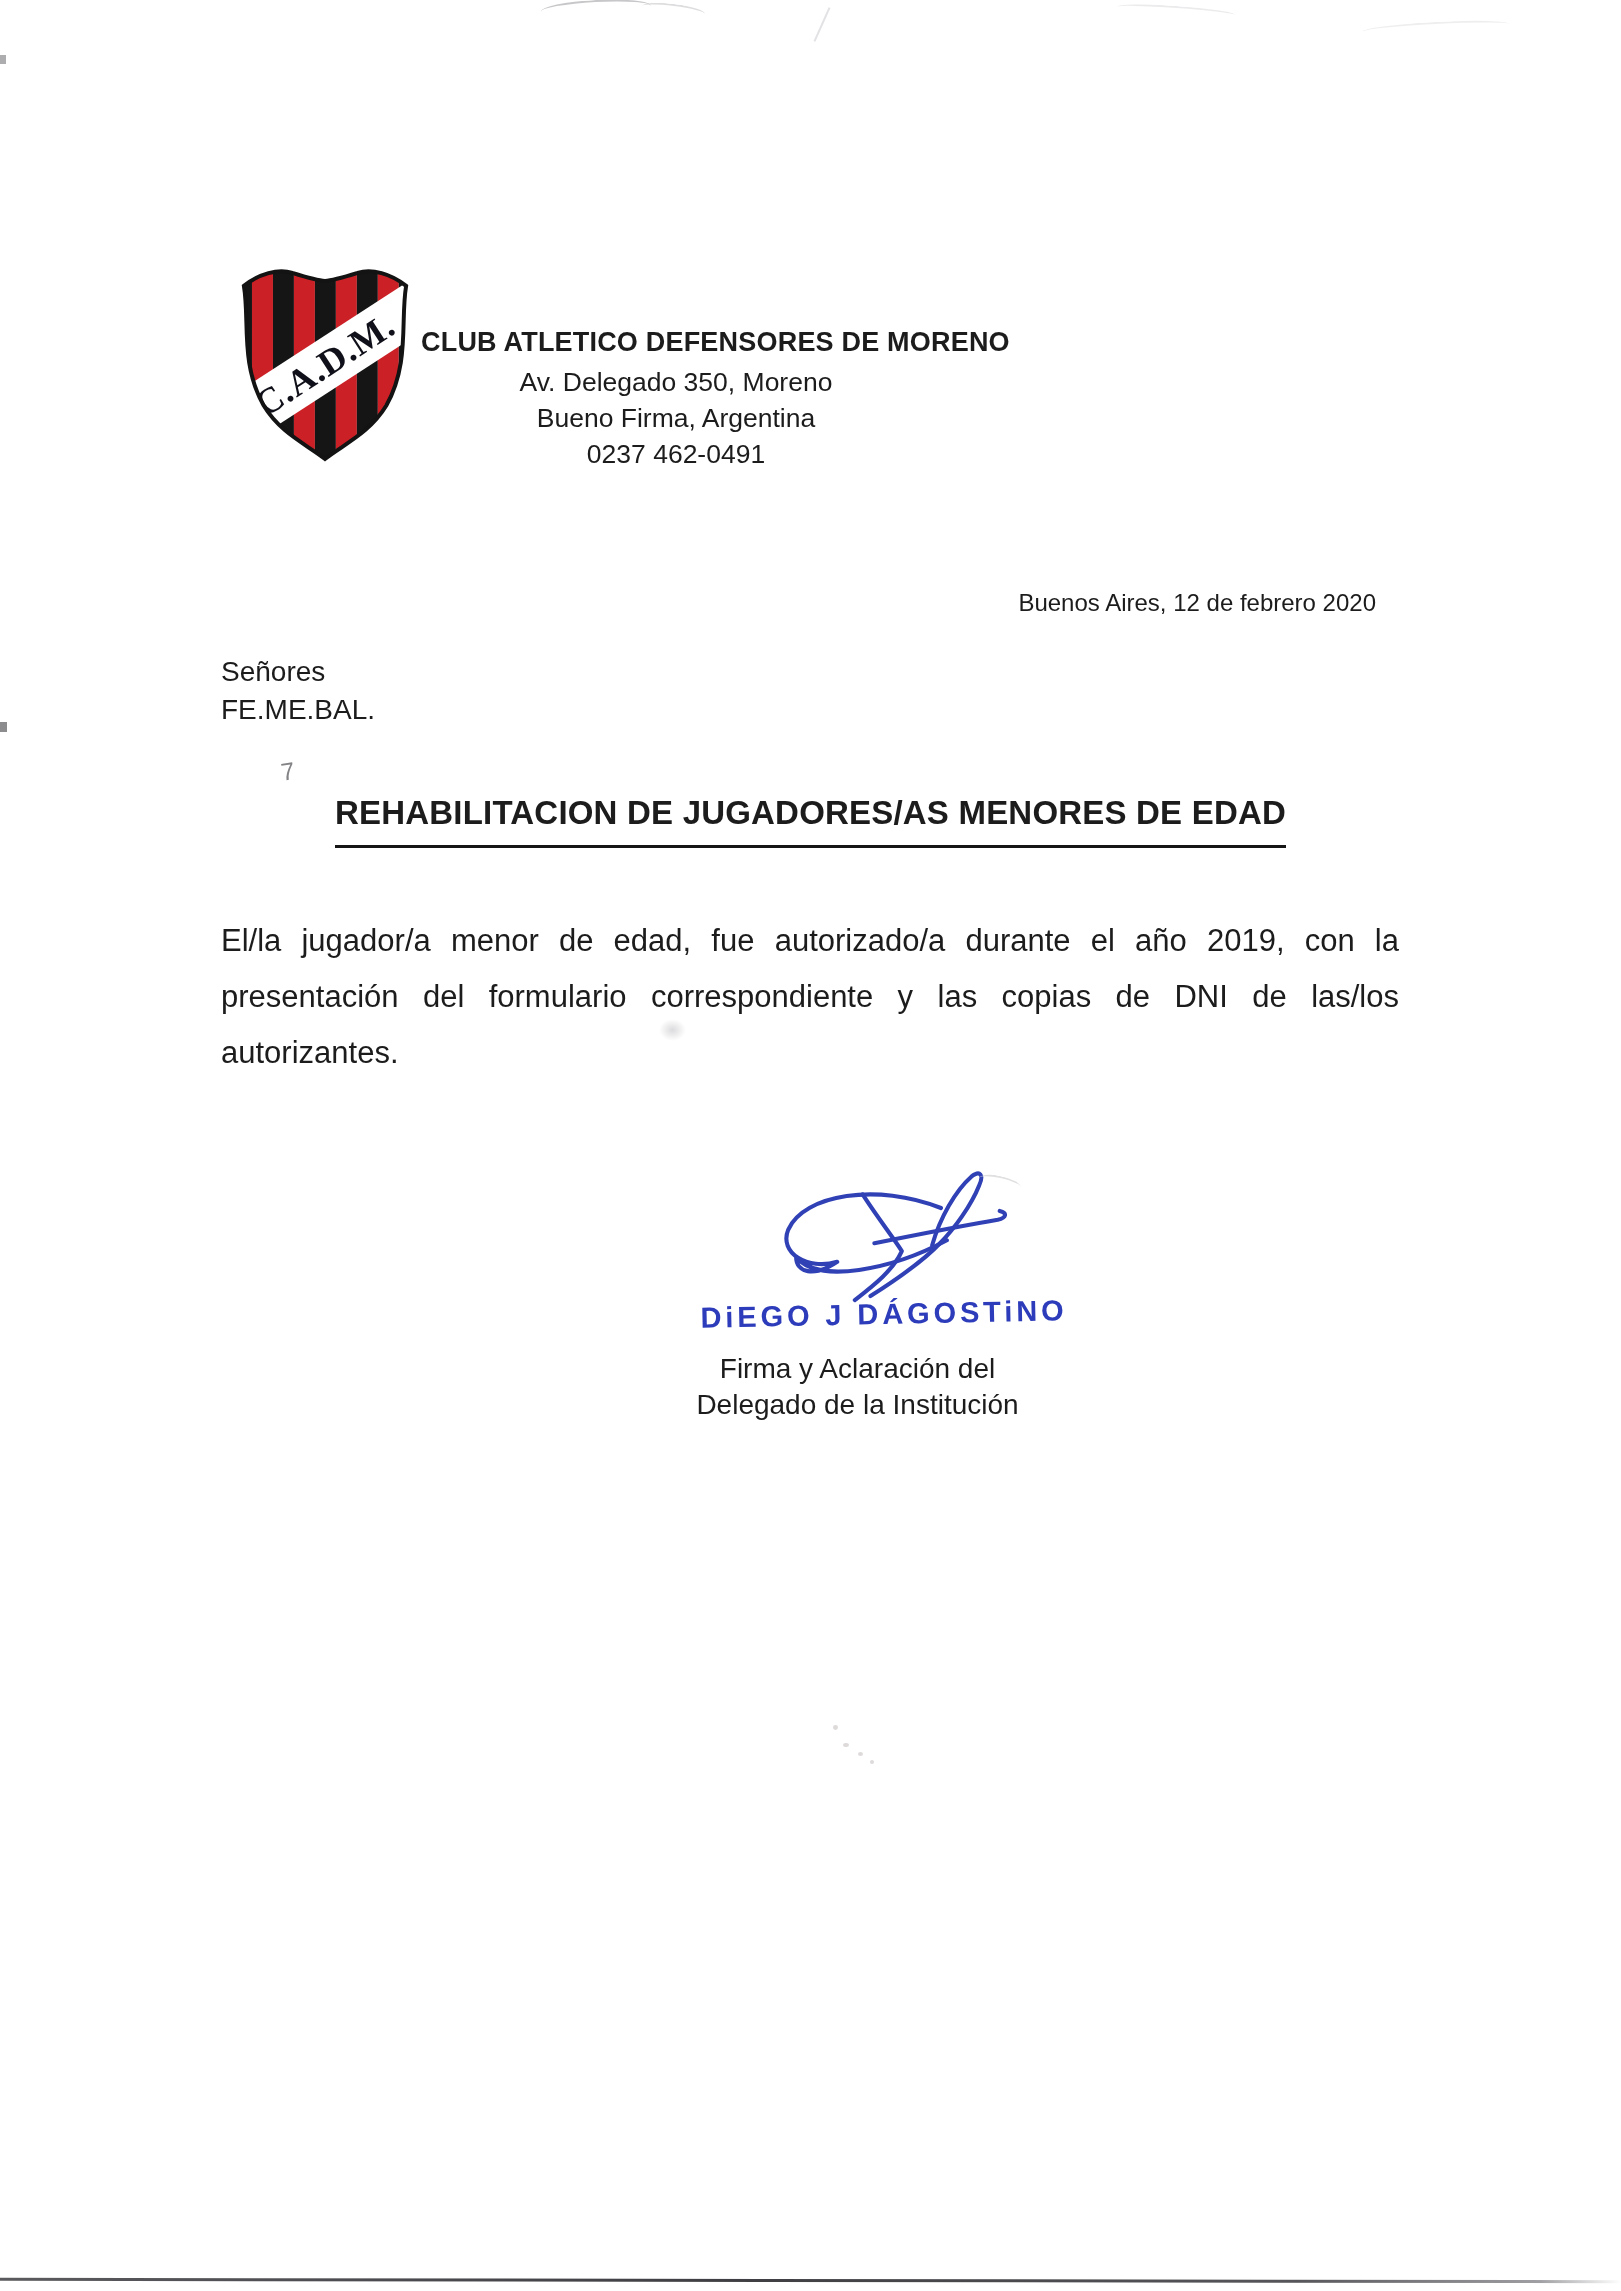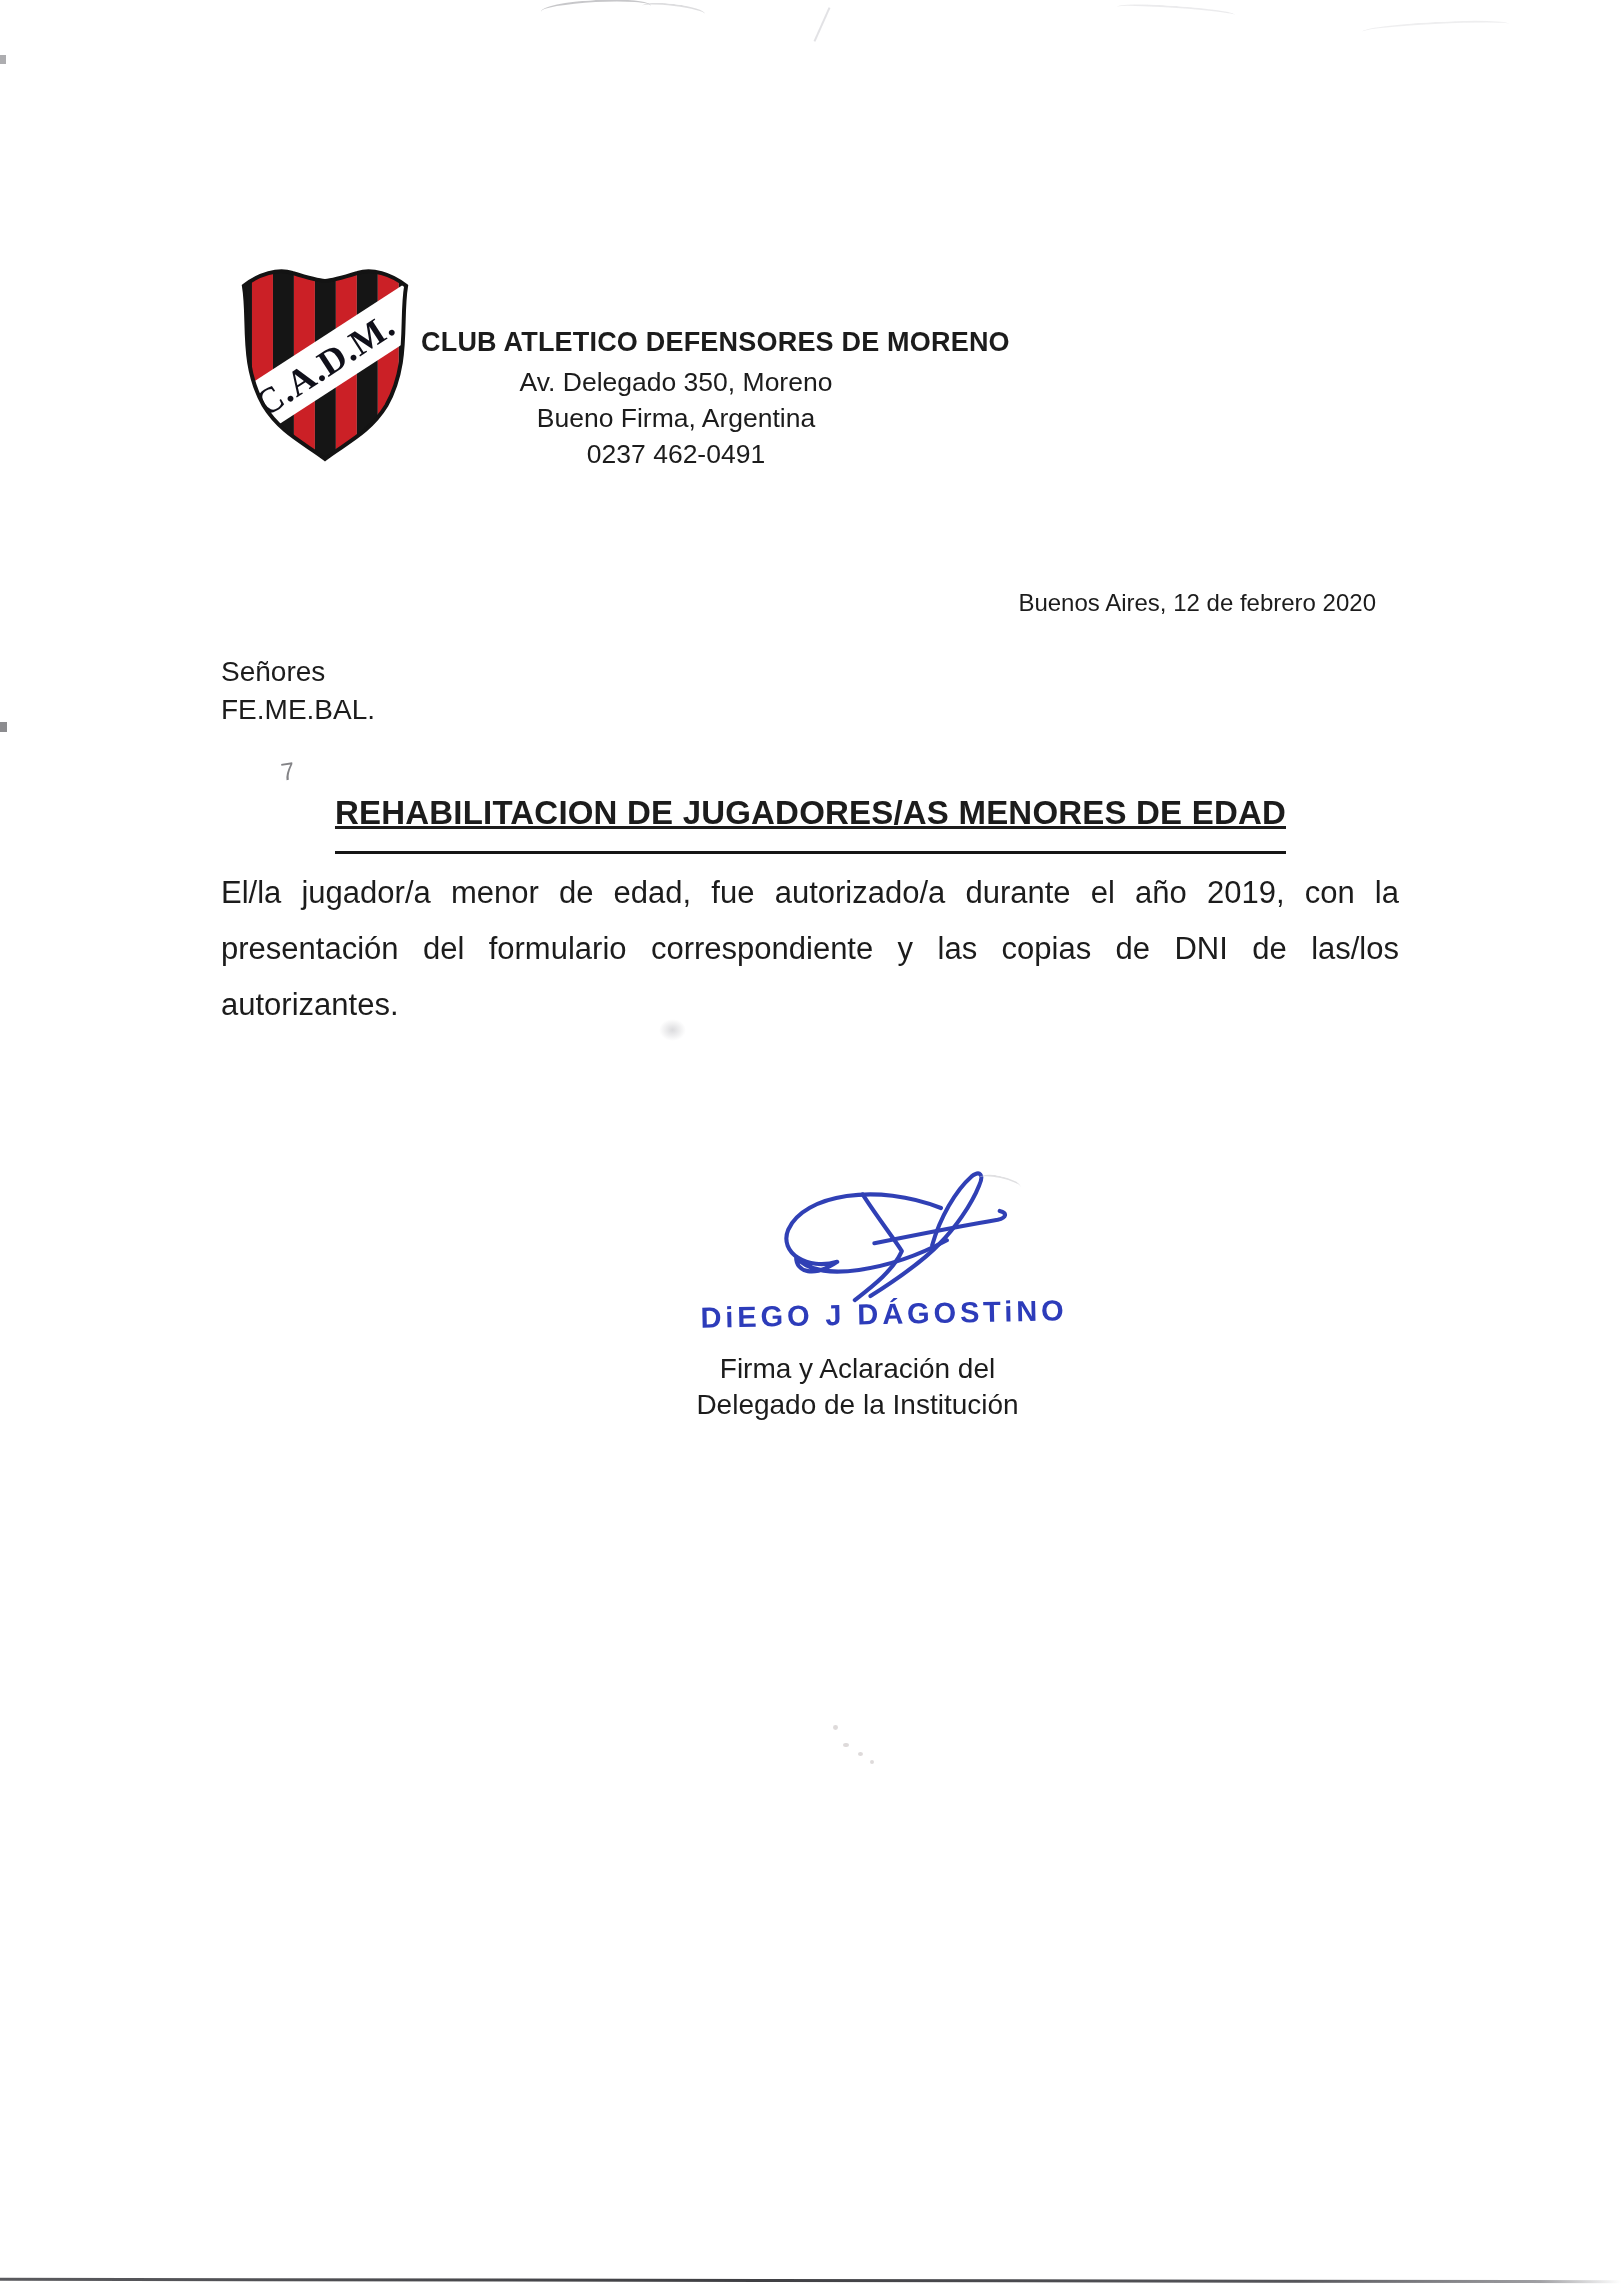--- a/index.html
+++ b/index.html
@@ -61,28 +61,27 @@
   .title-row {
     position: absolute;
     left: 0; right: 0; top: 794px;
     text-align: center;
   }
   .title-row span {
     display: inline-block;
     font-weight: bold;
     font-size: 33px;
     letter-spacing: 0.2px;
-    padding-bottom: 19px;
+    padding-bottom: 13px;
     border-bottom: 3.9px solid #161616;
-    text-decoration: underline;
   }
   
   .body-par {
     position: absolute;
-    left: 221px; top: 865px;
+    left: 221px; top: 913px;
     width: 1178px;
     font-size: 31px;
     line-height: 56px;
     text-align: justify;
   }
   
   .sig-svg {
     position: absolute;
     left: 755px; top: 1149px;
     width: 323px; height: 165px;

